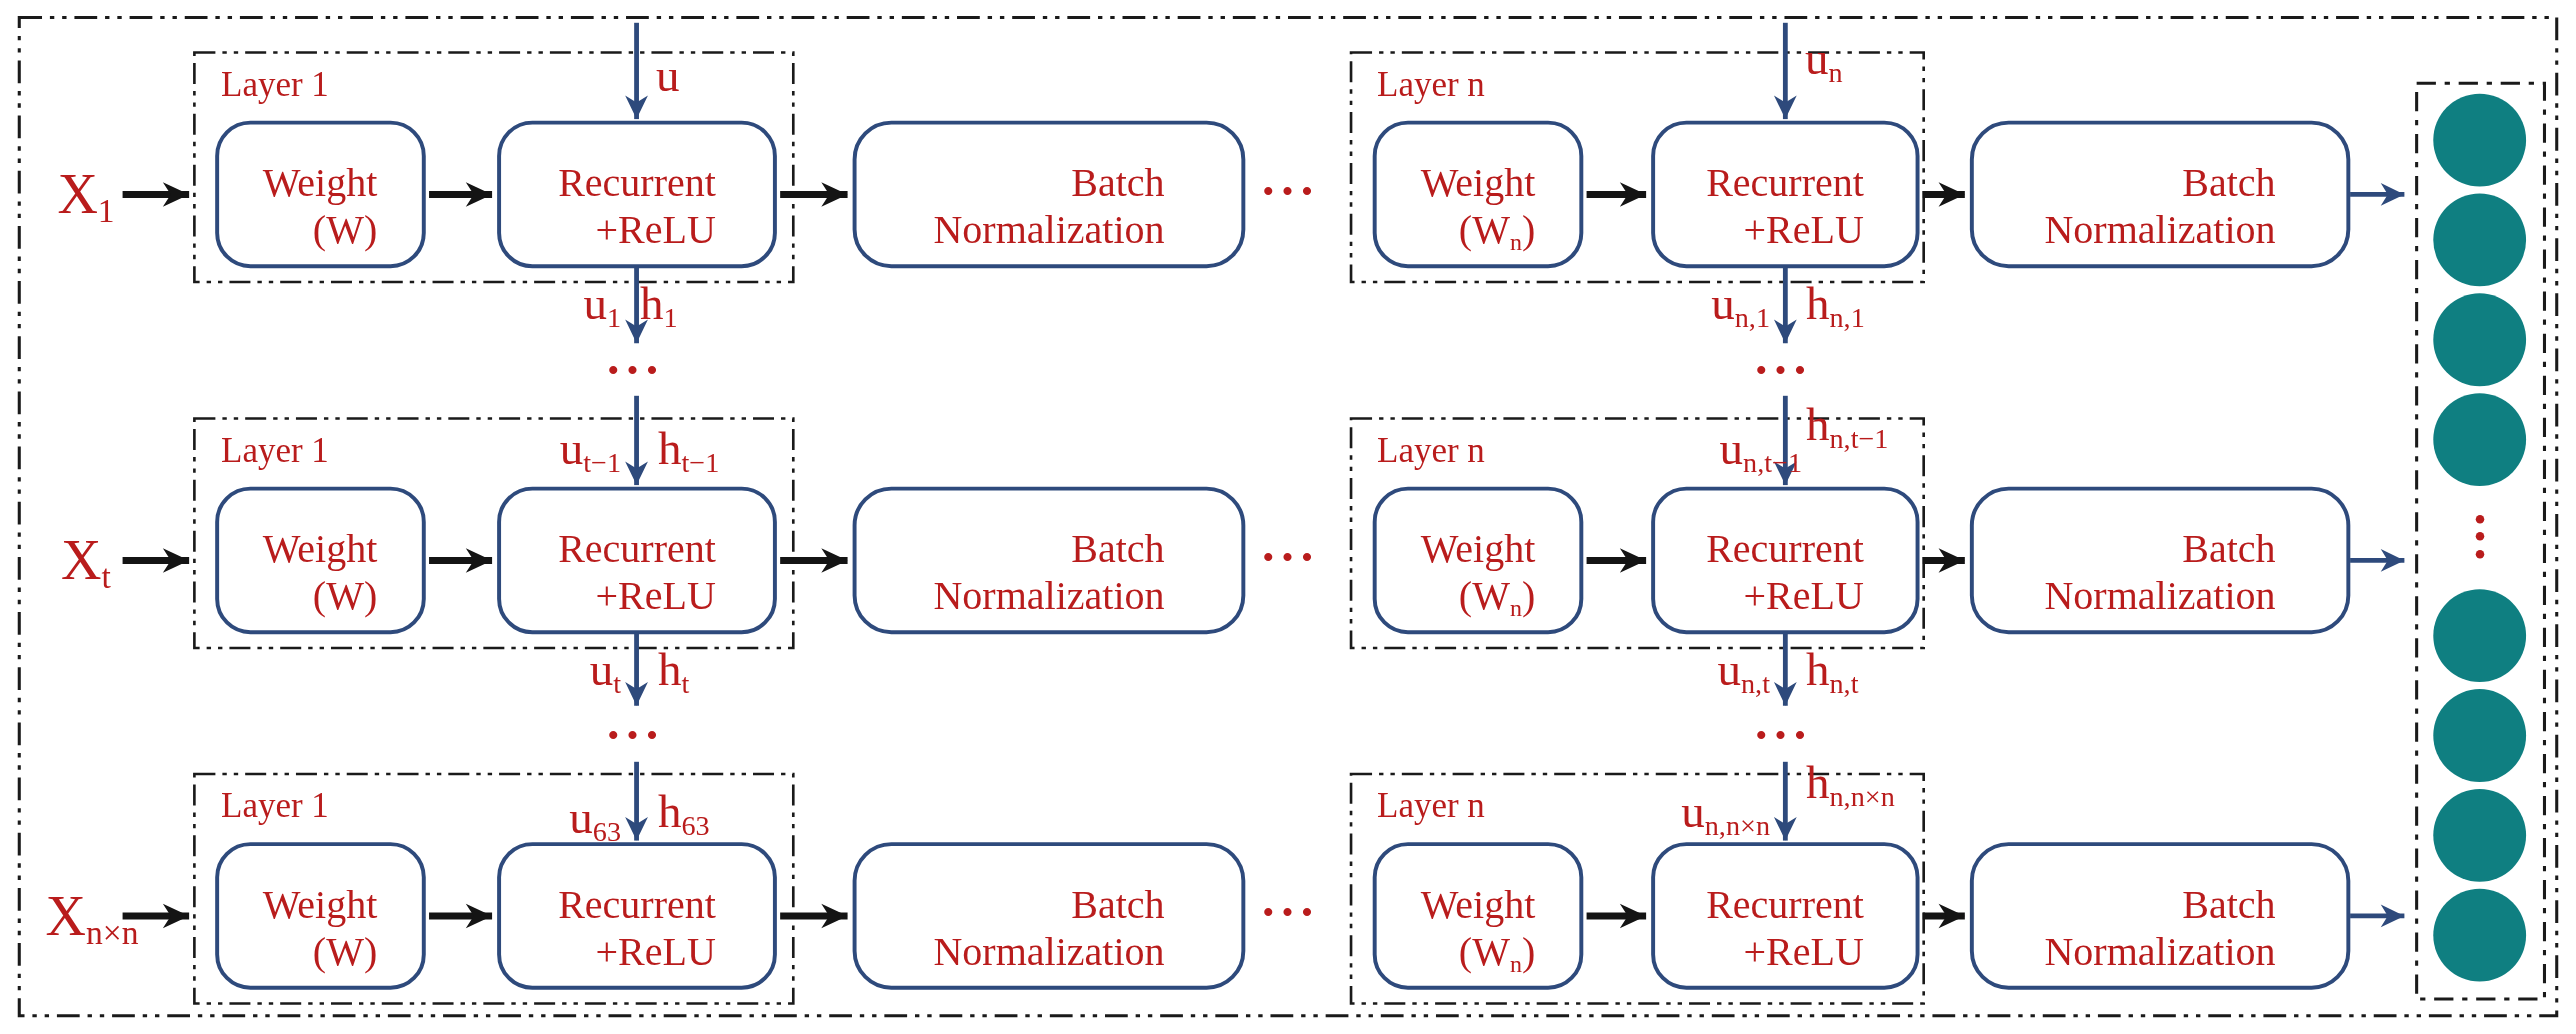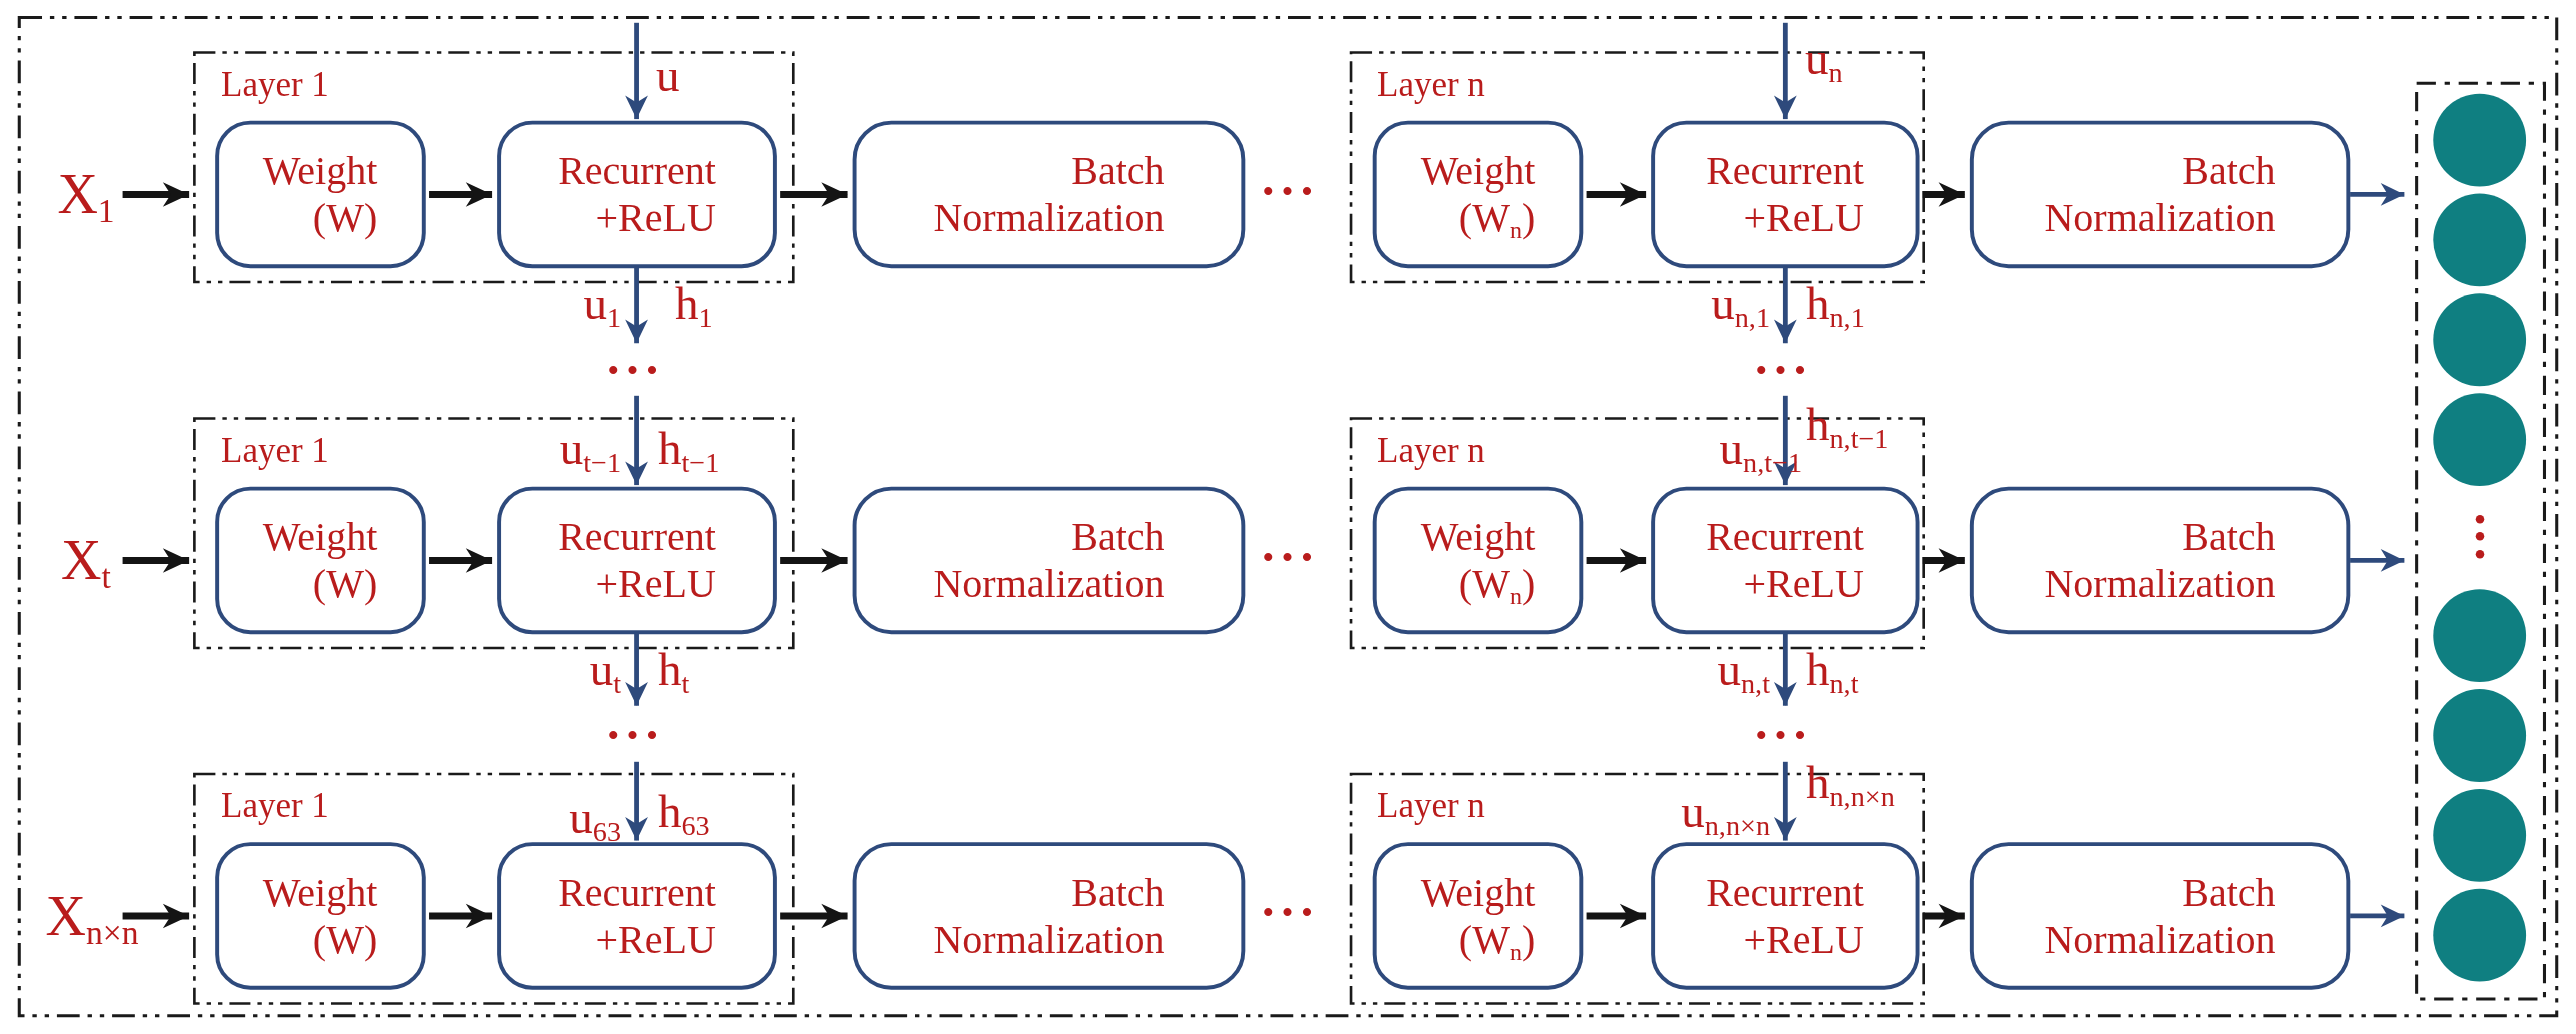--- a/index.html
+++ b/index.html
@@ -7,21 +7,21 @@
          font-family:"Liberation Serif",serif;}
   .ov{position:absolute;left:0;top:0;}
   .lab{position:absolute;font-family:"Liberation Serif",serif;color:#b91c1c;white-space:nowrap;}
   .c{transform:translate(-50%,-50%);text-align:right;}
   .r{transform:translate(-100%,-50%);text-align:right;}
   .l{transform:translate(0,-50%);text-align:left;}
   .tl{transform:none;}
   .xl{font-size:56px;}
   .uh{font-size:47px;}
   .lt{font-size:35px;}
-  .bx{font-size:40px;line-height:1.18;}
+  .bx{font-size:40px;line-height:1.18;margin-top:12px;}
   .s{font-size:60%;position:relative;top:.28em;}
   .dots{font-size:30px;letter-spacing:8.8px;font-weight:bold;}
   .vdots{font-size:31.5px;line-height:.55;white-space:pre-line;text-align:center;font-weight:bold;}
 </style>
 </head>
 <body>
 
 <div class="stage">
 
 <svg class="ov" width="2576" height="1035" viewBox="0 0 2942 1182">
@@ -191,21 +191,21 @@
       <div>Recurrent</div>
       <div>+ReLU</div>
     </div>
 <div class="lab c bx" style="left:2160px;top:916px">
       <div>Batch</div>
       <div>Normalization</div>
     </div>
 
 <div class="lab l uh" style="left:656px;top:75px"><span>u</span><span class="s"></span></div>
 <div class="lab r uh" style="left:621px;top:303px"><span>u</span><span class="s">1</span></div>
-<div class="lab l uh" style="left:675px;top:303px"><span>h</span><span class="s">1</span></div>
+<div class="lab l uh" style="left:640px;top:303px"><span>h</span><span class="s">1</span></div>
 <div class="lab c dots" style="left:637px;top:370px">•••</div>
 <div class="lab r uh" style="left:621px;top:448px"><span>u</span><span class="s">t−1</span></div>
 <div class="lab l uh" style="left:658px;top:448px"><span>h</span><span class="s">t−1</span></div>
 <div class="lab r uh" style="left:621px;top:669px"><span>u</span><span class="s">t</span></div>
 <div class="lab l uh" style="left:658px;top:669px"><span>h</span><span class="s">t</span></div>
 <div class="lab c dots" style="left:637px;top:735px">•••</div>
 <div class="lab r uh" style="left:621px;top:817px"><span>u</span><span class="s">63</span></div>
 <div class="lab l uh" style="left:658px;top:811px"><span>h</span><span class="s">63</span></div>
 
 <div class="lab l uh" style="left:1805px;top:58px"><span>u</span><span class="s">n</span></div>

